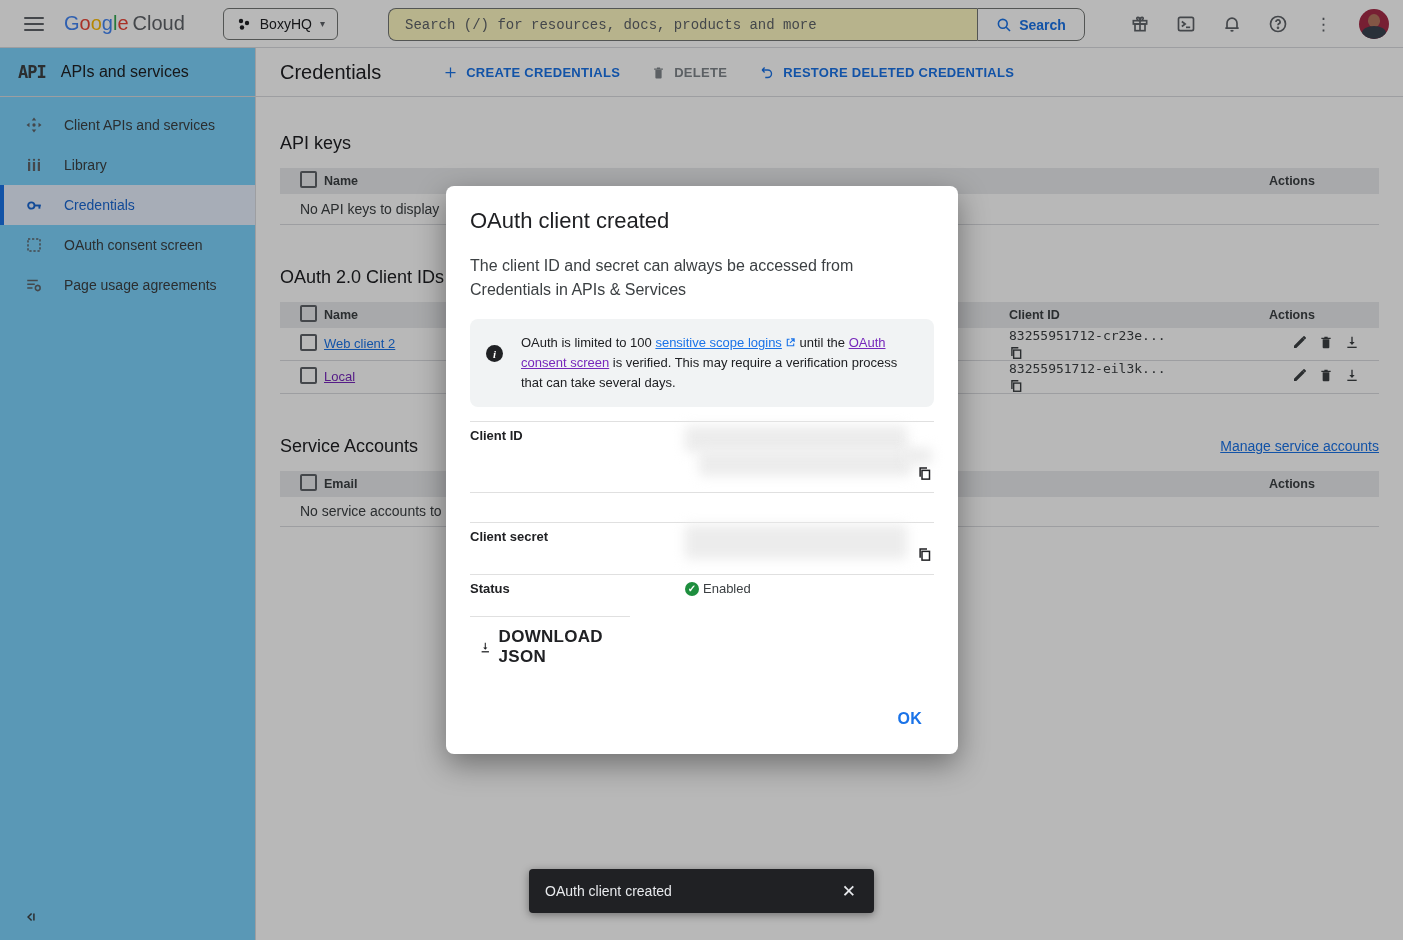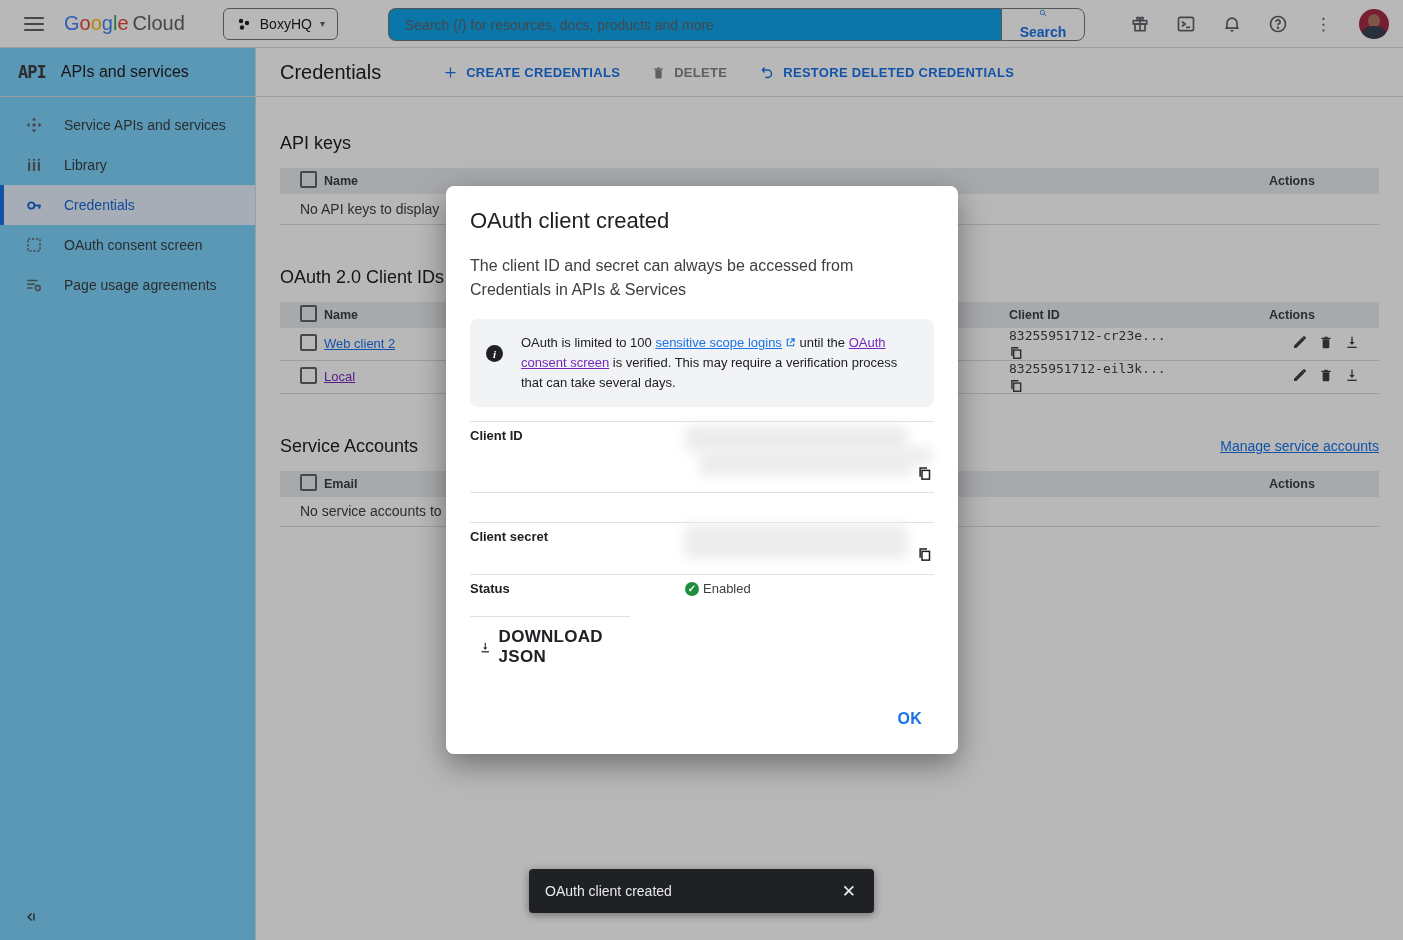--- a/index.html
+++ b/index.html
@@ -14,26 +14,26 @@
     justify-content:space-between; cursor:pointer; }
   .hamburger span { height:2px; background:#5f6368; border-radius:1px; }
   .gc-logo { margin-left:20px; font-size:20px; letter-spacing:0; white-space:nowrap; }
   .gc-logo .cloud { color:#5f6368; margin-left:4px; }
   .proj-btn { margin-left:38px; height:32px; border:1px solid #747775; border-radius:6px;
     display:flex; align-items:center; padding:0 12px; gap:8px; background:#fff; cursor:pointer; }
   .proj-btn .plabel { font-size:14px; color:#202124; }
   .caret { font-size:10px; color:#5f6368; }
   .searchwrap { position:absolute; left:388px; top:8px; width:697px; height:33px; display:flex; }
   .search-input { flex:1; border:1px solid #747775; border-right:none; border-radius:8px 0 0 8px;
-    padding:0 16px; font-size:14px; color:#202124; background:#0ea5e9; outline:none;
-    font-family:Liberation Sans, sans-serif; }
+    padding:0 16px; font-size:14px; color:#202124; background:#fef9c3; outline:none;
+    font-family:Liberation Mono, monospace; }
   .search-input::placeholder { color:#5f6368; }
-  .search-btn { width:84px; border:1px solid #747775; border-radius:0 8px 8px 0; background:#fff;
+  .search-btn { width:108px; border:1px solid #747775; border-radius:0 8px 8px 0; background:#fff;
     display:flex; align-items:center; justify-content:center; gap:7px; cursor:pointer;
-    color:#1a73e8; font-size:14px; font-weight:bold;flex-direction:column; }
+    color:#1a73e8; font-size:14px; font-weight:bold; }
   .tb-icons { position:absolute; right:14px; top:0; height:48px; display:flex; align-items:center; gap:25px; }
   .tb-ic { width:21px; height:21px; color:#5f6368; cursor:pointer; display:flex; align-items:center; justify-content:center; }
   .overflow-dots { font-size:17px; color:#5f6368; letter-spacing:0; line-height:1; }
   .avatar { width:30px; height:30px; border-radius:50%; background:#a52b47; position:relative; overflow:hidden; cursor:pointer; }
   .avatar .face { position:absolute; left:9px; top:5px; width:12px; height:13px; border-radius:50% 50% 45% 45%; background:#b57860; }
   .avatar .body { position:absolute; left:3px; top:17px; width:24px; height:14px; border-radius:50% 50% 0 0; background:#3a4350; }
 
   
   .sidebar { position:absolute; top:48px; left:0; width:256px; bottom:0; background:#7dd3fc;
     border-right:1px solid #dadce0; z-index:1; }
@@ -202,21 +202,21 @@
     <span class="sb-title">APIs and services</span>
   </div>
   <nav class="sb-items">
     <div class="sb-item">
       <span class="ic">
         <svg width="18" height="18" viewBox="0 0 24 24" fill="#5f6368">
           <path d="M12 2 l3 4 h-6 Z M12 22 l-3 -4 h6 Z M2 12 l4 -3 v6 Z M22 12 l-4 3 v-6 Z"></path>
             <circle cx="12" cy="12" r="2.2"></circle>
         </svg>
       </span>
-      <span class="lbl">Service APIs and services</span>
+      <span class="lbl">Client APIs and services</span>
     </div>
     <div class="sb-item">
       <span class="ic">
         <svg width="18" height="18" viewBox="0 0 24 24" fill="#5f6368">
           <rect x="4" y="8" width="3" height="12"></rect>
             <rect x="10.5" y="8" width="3" height="12"></rect>
             <rect x="17" y="8" width="3" height="12"></rect>
           <circle cx="5.5" cy="5" r="1.5"></circle>
             <circle cx="12" cy="5" r="1.5"></circle>
             <circle cx="18.5" cy="5" r="1.5"></circle>

